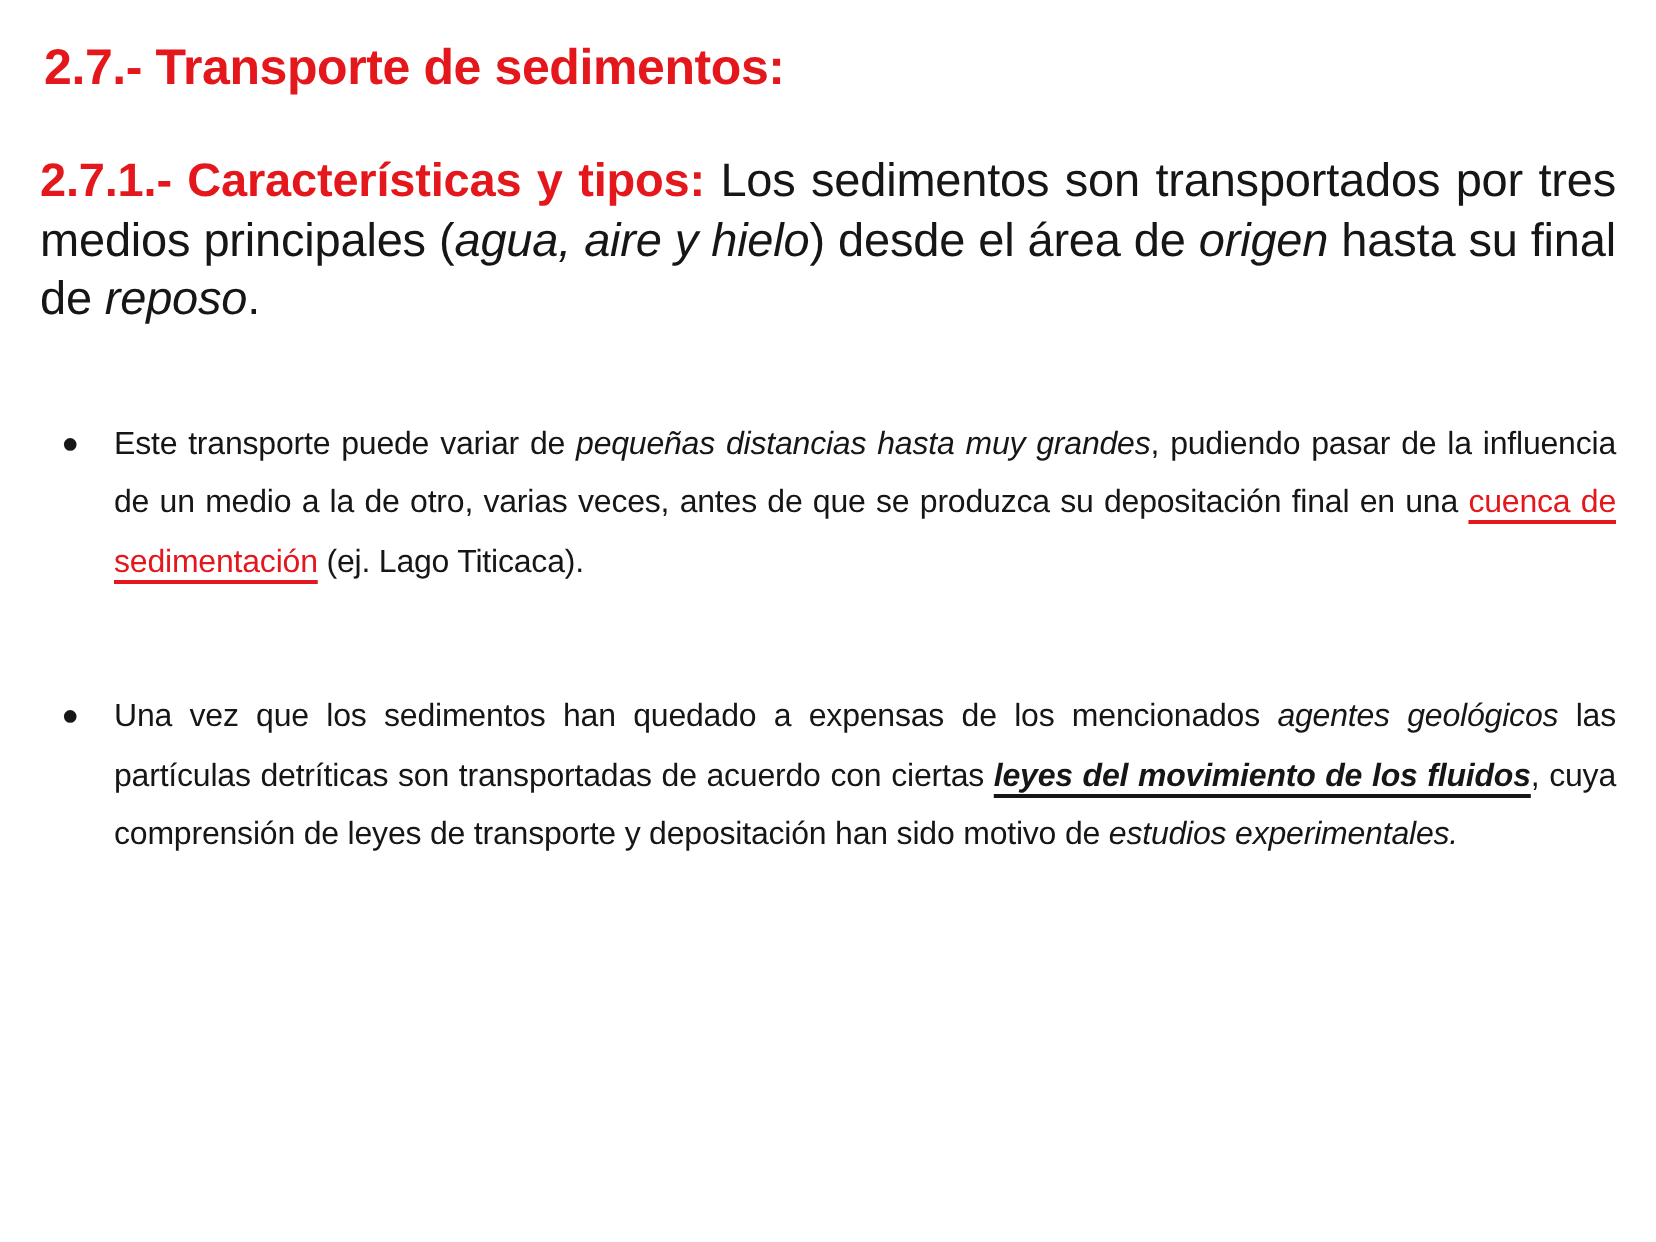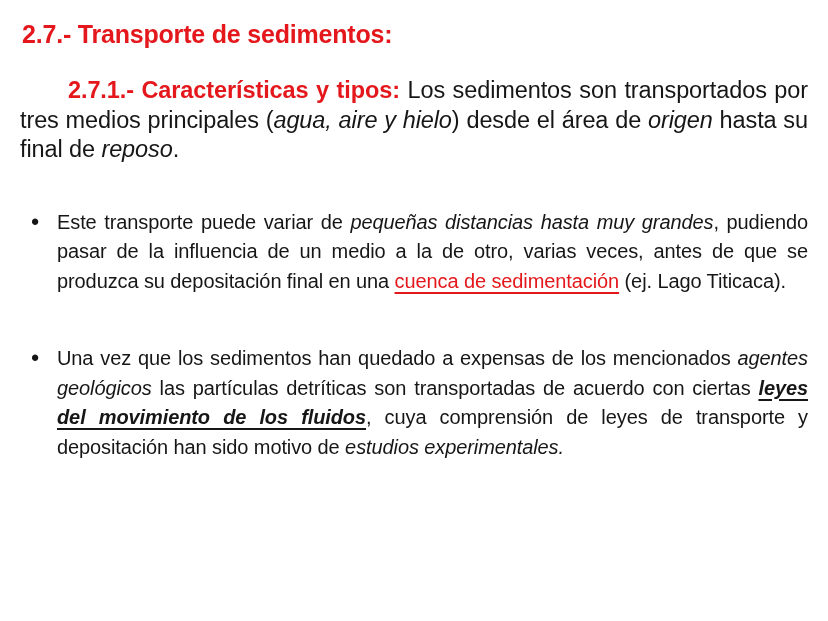--- a/index.html
+++ b/index.html
@@ -48,28 +48,28 @@
   }
   .bullet-marker {
     flex: 0 0 26px;
     margin-left: 11px;
     font-size: 23.5px;
     line-height: 29.5px;
     color: var(--text);
   }
   .bullet-text {
     flex: 1 1 auto;
-    font-size: 20px;
+    font-size: 16px;
     line-height: 29.5px;
     text-align: justify;
     letter-spacing: -0.1px;
   }
   
   .run.plain { }
-  .run.red-bold { color: var(--red); font-weight: 700; margin-left: 48px; }
+  .run.red-bold { color: var(--red); font-weight: 700; }
   .run.bold-italic { font-weight: 400; font-style: italic; }
   .run.italic { font-style: italic; }
   .run.red-underline {
     color: var(--red);
     text-decoration: underline;
     text-decoration-thickness: 2px;
     text-underline-offset: 4px;
   }
   .run.bold-italic-underline {
     font-weight: 700;

